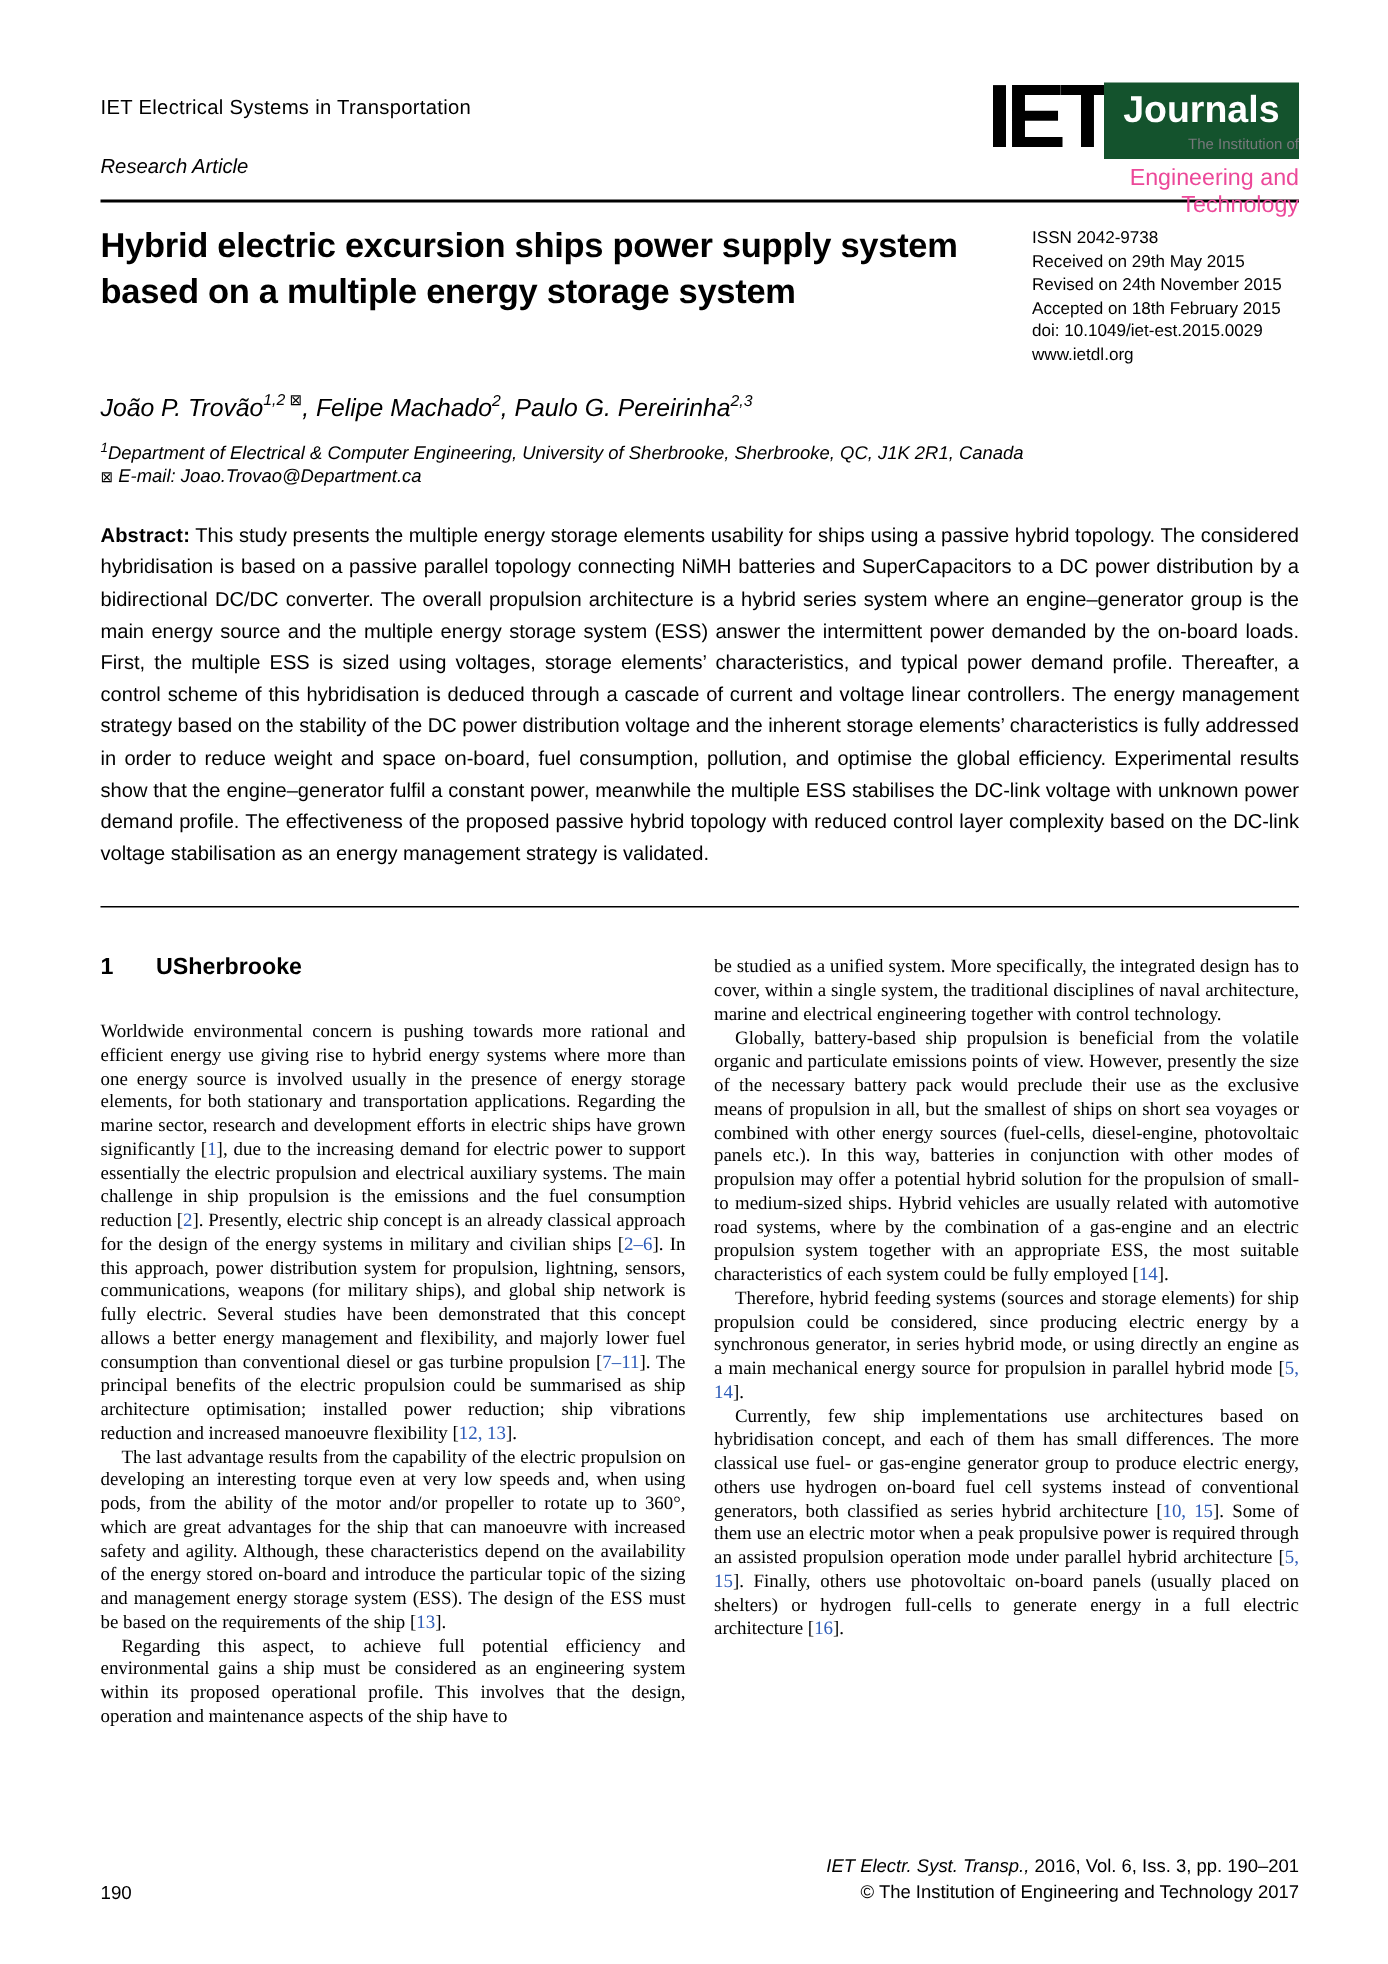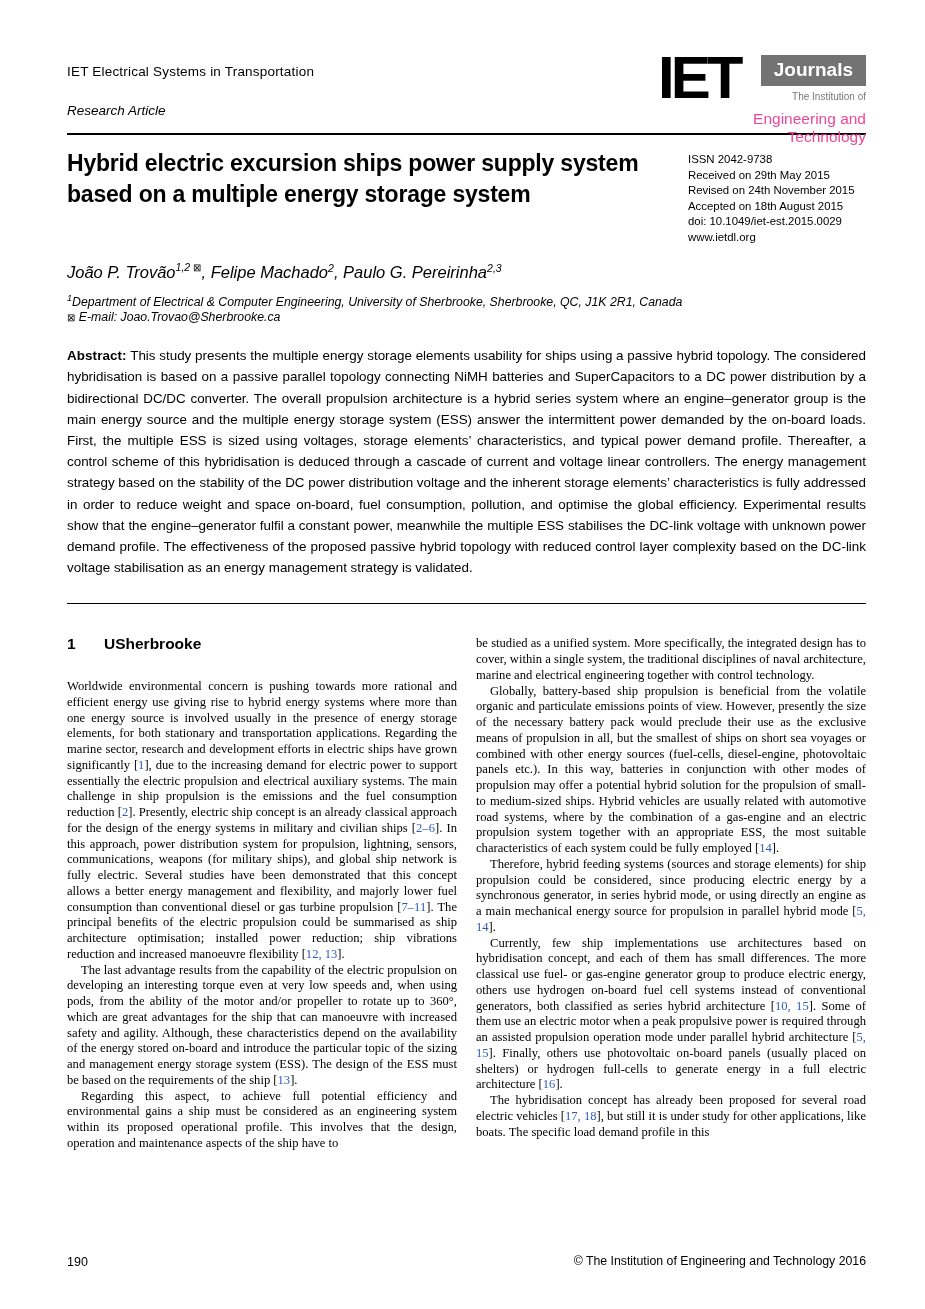--- a/index.html
+++ b/index.html
@@ -15,22 +15,22 @@
   .article-type { font-size:13.5px; font-style:italic; margin-top:24px; }
   .rule-top { border-top:2px solid #000; margin-top:15px; }
 
   
   .logo { position:absolute; top:46px; right:59px; width:208px; height:84px;text-align:right; }
   .logo-iet {
     position:absolute; left:0; top:2px; font-weight:900; font-size:60px; line-height:60px;
     letter-spacing:-4px; font-family:"Liberation Sans", sans-serif;
   }
   .logo-journals {
-    position:absolute; right:0; top:9px; background:#737373; color:#fff;
-    font-weight:bold; font-size:19px; padding:4px 13px 5px 13px;
+    position:absolute; right:0; top:9px; background:#14532d; color:#fff;
+    font-weight:bold; font-size:25px; padding:4px 13px 18px 13px;
   }
   .logo-inst1 { position:absolute; right:0; top:45px; color:#77787b; font-size:10px; }
   .logo-inst2 { position:absolute; right:0; top:64px; color:#ec4899; font-size:15.5px;margin-left:20px; }
 
   
   .title-row { display:flex; margin-top:13px; }
   .paper-title {
     width:628px; font-size:23px; line-height:31px; font-weight:bold; letter-spacing:-0.2px;
   }
   .meta-block { margin-left:auto; width:180px; font-size:11.4px; line-height:15.5px; padding-top:4px; }
@@ -89,31 +89,31 @@
   </div>
 
   <div class="rule-top"></div>
 
   <div class="title-row">
     <h1 class="paper-title">Hybrid electric excursion ships power supply system based on a multiple energy storage system</h1>
     <div class="meta-block">
       <div>ISSN 2042-9738</div>
       <div>Received on 29th May 2015</div>
       <div>Revised on 24th November 2015</div>
-      <div>Accepted on 18th August 2015</div>
+      <div>Accepted on 18th February 2015</div>
       <div>doi: 10.1049/iet-est.2015.0029</div>
       <div>www.ietdl.org</div>
     </div>
   </div>
 
   <div class="authors" id="authors"><span>João P. Trovão<sup>1,2 <span class="env">⊠</span></sup>, </span><span>Felipe Machado<sup>2</sup>, </span><span>Paulo G. Pereirinha<sup>2,3</sup></span></div>
 
   <div class="affiliations" id="affiliations">
       <div><sup>1</sup>Department of Electrical &amp; Computer Engineering, University of Sherbrooke, Sherbrooke, QC, J1K 2R1, Canada</div>
-      <div class="email-line"><span class="env">⊠</span> <span>E-mail: Joao.Trovao@Sherbrooke.ca</span></div>
+      <div class="email-line"><span class="env">⊠</span> <span>E-mail: Joao.Trovao@Department.ca</span></div>
     </div>
 
   <div class="abstract">
     <b>Abstract:</b>
     <span>This study presents the multiple energy storage elements usability for ships using a passive hybrid topology. The considered hybridisation is based on a passive parallel topology connecting NiMH batteries and SuperCapacitors to a DC power distribution by a bidirectional DC/DC converter. The overall propulsion architecture is a hybrid series system where an engine–generator group is the main energy source and the multiple energy storage system (ESS) answer the intermittent power demanded by the on-board loads. First, the multiple ESS is sized using voltages, storage elements’ characteristics, and typical power demand profile. Thereafter, a control scheme of this hybridisation is deduced through a cascade of current and voltage linear controllers. The energy management strategy based on the stability of the DC power distribution voltage and the inherent storage elements’ characteristics is fully addressed in order to reduce weight and space on-board, fuel consumption, pollution, and optimise the global efficiency. Experimental results show that the engine–generator fulfil a constant power, meanwhile the multiple ESS stabilises the DC-link voltage with unknown power demand profile. The effectiveness of the proposed passive hybrid topology with reduced control layer complexity based on the DC-link voltage stabilisation as an energy management strategy is validated.</span>
   </div>
 
   <div class="rule-mid"></div>
 
   <div class="columns">
@@ -124,24 +124,24 @@
       </div>
     <p>Worldwide environmental concern is pushing towards more rational and efficient energy use giving rise to hybrid energy systems where more than one energy source is involved usually in the presence of energy storage elements, for both stationary and transportation applications. Regarding the marine sector, research and development efforts in electric ships have grown significantly [<span class="cite">1</span>], due to the increasing demand for electric power to support essentially the electric propulsion and electrical auxiliary systems. The main challenge in ship propulsion is the emissions and the fuel consumption reduction [<span class="cite">2</span>]. Presently, electric ship concept is an already classical approach for the design of the energy systems in military and civilian ships [<span class="cite">2–6</span>]. In this approach, power distribution system for propulsion, lightning, sensors, communications, weapons (for military ships), and global ship network is fully electric. Several studies have been demonstrated that this concept allows a better energy management and flexibility, and majorly lower fuel consumption than conventional diesel or gas turbine propulsion [<span class="cite">7–11</span>]. The principal benefits of the electric propulsion could be summarised as ship architecture optimisation; installed power reduction; ship vibrations reduction and increased manoeuvre flexibility [<span class="cite">12, 13</span>].</p>
         <p class="indent">The last advantage results from the capability of the electric propulsion on developing an interesting torque even at very low speeds and, when using pods, from the ability of the motor and/or propeller to rotate up to 360°, which are great advantages for the ship that can manoeuvre with increased safety and agility. Although, these characteristics depend on the availability of the energy stored on-board and introduce the particular topic of the sizing and management energy storage system (ESS). The design of the ESS must be based on the requirements of the ship [<span class="cite">13</span>].</p>
         <p class="indent">Regarding this aspect, to achieve full potential efficiency and environmental gains a ship must be considered as an engineering system within its proposed operational profile. This involves that the design, operation and maintenance aspects of the ship have to</p>
       </div>
     <div class="col" id="col-right">
         <p>be studied as a unified system. More specifically, the integrated design has to cover, within a single system, the traditional disciplines of naval architecture, marine and electrical engineering together with control technology.</p>
         <p class="indent">Globally, battery-based ship propulsion is beneficial from the volatile organic and particulate emissions points of view. However, presently the size of the necessary battery pack would preclude their use as the exclusive means of propulsion in all, but the smallest of ships on short sea voyages or combined with other energy sources (fuel-cells, diesel-engine, photovoltaic panels etc.). In this way, batteries in conjunction with other modes of propulsion may offer a potential hybrid solution for the propulsion of small- to medium-sized ships. Hybrid vehicles are usually related with automotive road systems, where by the combination of a gas-engine and an electric propulsion system together with an appropriate ESS, the most suitable characteristics of each system could be fully employed [<span class="cite">14</span>].</p>
         <p class="indent">Therefore, hybrid feeding systems (sources and storage elements) for ship propulsion could be considered, since producing electric energy by a synchronous generator, in series hybrid mode, or using directly an engine as a main mechanical energy source for propulsion in parallel hybrid mode [<span class="cite">5, 14</span>].</p>
         <p class="indent">Currently, few ship implementations use architectures based on hybridisation concept, and each of them has small differences. The more classical use fuel- or gas-engine generator group to produce electric energy, others use hydrogen on-board fuel cell systems instead of conventional generators, both classified as series hybrid architecture [<span class="cite">10, 15</span>]. Some of them use an electric motor when a peak propulsive power is required through an assisted propulsion operation mode under parallel hybrid architecture [<span class="cite">5, 15</span>]. Finally, others use photovoltaic on-board panels (usually placed on shelters) or hydrogen full-cells to generate energy in a full electric architecture [<span class="cite">16</span>].</p>
-        <p class="indent">The hybridisation concept has already been proposed for several road electric vehicles [<span class="cite">17, 18</span>], but still it is under study for other applications, like boats. The specific load demand profile in this</p>
       </div>
   </div>
 
   <div class="footer">
     <div class="page-num">190</div>
     <div class="footer-cite">
-      <div>© The Institution of Engineering and Technology 2016</div>
+      <div><span class="fc-journal">IET Electr. Syst. Transp.,</span><span> 2016, Vol. 6, Iss. 3, pp. 190–201</span></div>
+      <div>© The Institution of Engineering and Technology 2017</div>
     </div>
   </div>
 
 </div>
 
 </body></html>

